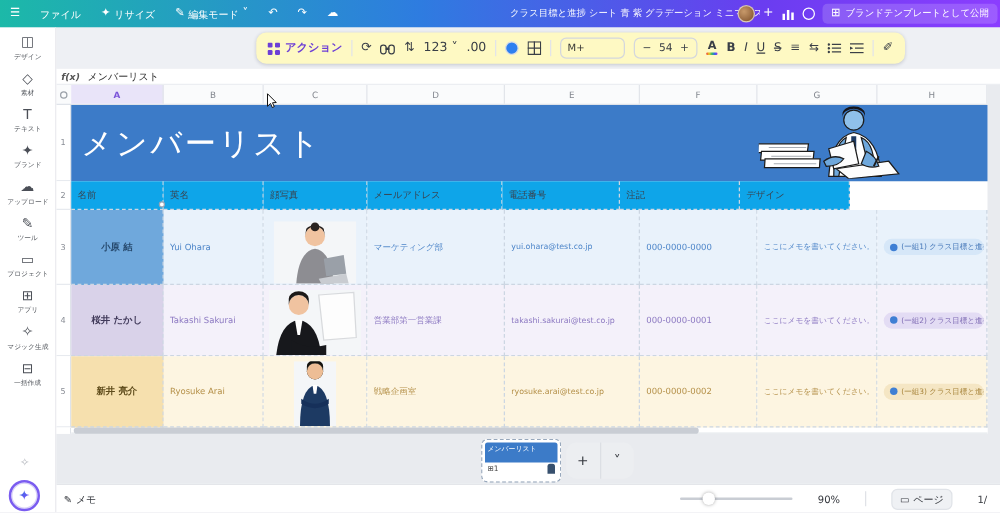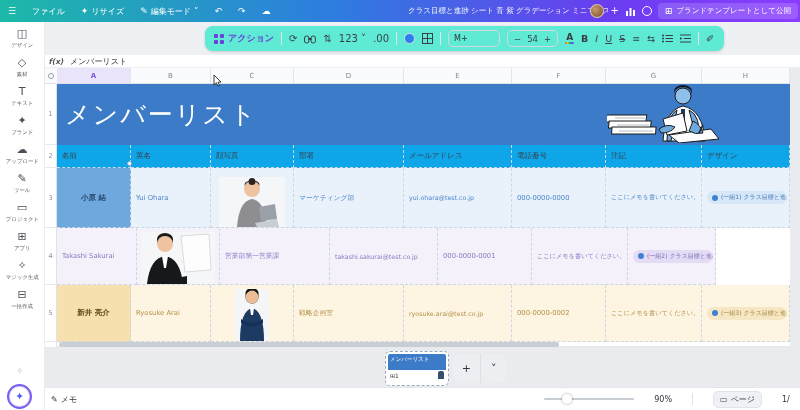--- a/index.html
+++ b/index.html
@@ -27,21 +27,21 @@
   .sb-ic { font-size:11px; line-height:12px; }
   .sb-lb { font-size:6px; color:#55595f; white-space:nowrap; transform:scale(.9); }
   #faded-magic { position:absolute; left:16px; top:344px; font-size:9px; color:#b9bcc2; }
   #ai-button { position:absolute; left:7px; top:384px; width:25px; height:25px; border-radius:50%; background:#fff;
     border:2px solid #7a5cf0; box-shadow:0 0 0 1px #d9d2f7 inset; display:flex; align-items:center; justify-content:center; z-index:9; cursor:pointer; }
   #ai-button span { background:linear-gradient(135deg,#2e7ce0,#8b3dff); -webkit-background-clip:text; background-clip:text; color:transparent; font-size:11px; line-height:1; }
 
   
   #content { position:absolute; left:45px; top:22px; width:755px; height:388px; }
   #toolbar-strip { position:absolute; left:0; top:0; width:755px; height:33px; background:#eef0f4; }
-  #toolbar { position:absolute; left:160px; top:4px; height:25px; background:#5eead4; border-radius:8px;
+  #toolbar { position:absolute; left:160px; top:4px; height:25px; background:#fef9c3; border-radius:8px;
     box-shadow:0 1px 3px rgba(20,30,50,.18); display:flex; align-items:center; padding:0 9px; gap:7px; font-size:9px; color:#3a3f47; }
   .tl-div { width:1px; height:13px; background:#e2e4e9; }
   .tl-ic { font-size:10px; line-height:1; cursor:pointer; color:#3a3f47; white-space:nowrap; }
   #action-btn { display:flex; align-items:center; gap:4px; color:#6d3fd6; font-weight:bold; font-size:9px; cursor:pointer; }
   #fill-dot { width:11px; height:11px; border-radius:50%; background:#2d7ff0; border:1px solid #d9dde4; cursor:pointer; }
   #font-box { border:1px solid #d4d7dd; border-radius:5px; height:17px; width:52px; display:flex; align-items:center; padding:0 5px; font-size:8px; color:#333; cursor:pointer; }
   #size-box { border:1px solid #d4d7dd; border-radius:5px; height:17px; display:flex; align-items:center; gap:6px; padding:0 6px; font-size:8.5px; cursor:pointer; }
   .fmt { font-size:9.5px; cursor:pointer; }
   #color-a { display:flex; flex-direction:column; align-items:center; cursor:pointer; }
   #color-a b { font-size:9px; line-height:9px; }
@@ -311,21 +311,20 @@
                 <path d="M86,36 Q94,40 96,48 Q88,50 82,46 Z" fill="#6fa8dc" stroke="#1c1c1c"></path>
                 <line x1="96" y1="40" x2="92" y2="48" stroke="#1c1c1c" stroke-width="1.5"></line>
               </svg></div>
           </div>
         </div>
         <div class="grow" style="height: 23px;">
           <div class="rn">2</div>
           <div class="cell hcell" style="width: 74px;">名前</div>
           <div class="cell hcell" style="width: 80px;">英名</div>
           <div class="cell hcell" style="width: 83px;">顔写真</div>
-          <div class="cell hcell" style="width: 110px;">部署</div>
           <div class="cell hcell" style="width: 108px;">メールアドレス</div>
           <div class="cell hcell" style="width: 94px;">電話番号</div>
           <div class="cell hcell" style="width: 96px;">注記</div>
           <div class="cell hcell" style="width: 88px;">デザイン</div>
         </div>
         <div class="grow r-blue" style="height: 60px;">
           <div class="rn">3</div>
           <div class="cell ncell" style="width: 74px;">小原 結</div>
           <div class="cell dcell" style="width: 80px;">Yui Ohara</div>
           <div class="cell pcell" style="width: 83px;">
@@ -345,20 +344,21 @@
           <div class="cell dcell" style="width: 96px; font-size: 6.2px;">ここにメモを書いてください。</div>
           <div class="cell dcell" style="width: 88px;">
             <span class="chip">
               <i></i>
               <span>(一組1) クラス目標と進捗 …</span>
             </span>
           </div>
         </div>
         <div class="grow r-purple" style="height: 57px;">
           <div class="rn">4</div>
+          <div class="cell ncell" style="width: 74px;">桜井 たかし</div>
           <div class="cell dcell" style="width: 80px;">Takashi Sakurai</div>
           <div class="cell pcell" style="width: 83px;">
             <svg width="74" height="52" viewBox="0 0 74 52">
               <rect width="74" height="52" fill="#f4f6f8"></rect>
               <path d="M40,4 L68,2 L70,38 L44,40 Z" fill="#fdfdfd" stroke="#d8dadd"></path>
               <circle cx="24" cy="12" r="8" fill="#f0c3a0"></circle>
               <path d="M16,12 a8,8 0 0 1 16,0 l0,-5 a8,6 0 0 0 -16,0 Z" fill="#1c1a18"></path>
               <path d="M6,52 Q9,26 24,24 Q39,26 42,52 Z" fill="#17181c"></path>
               <path d="M21,24 L27,24 L25,36 L23,36 Z" fill="#fff"></path>
               <path d="M18,40 Q30,48 46,44 L46,52 L18,52 Z" fill="#17181c"></path>

